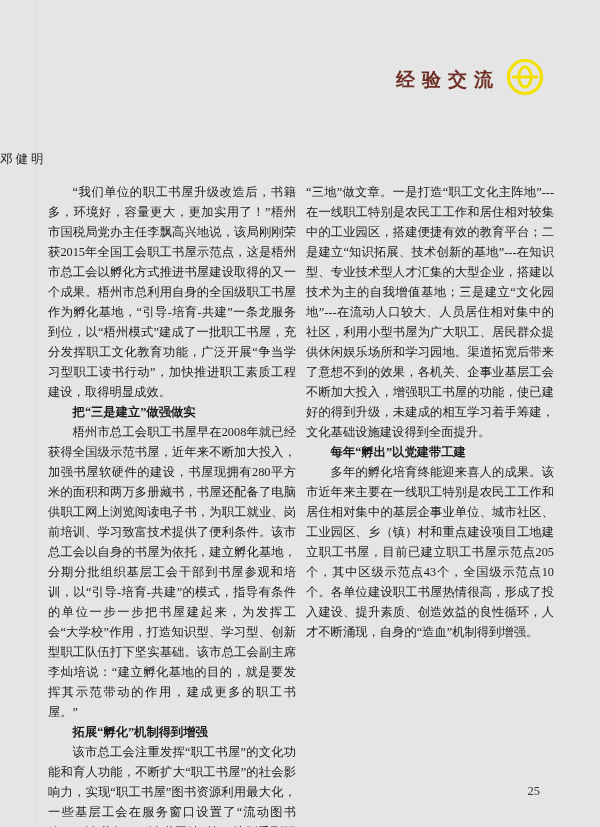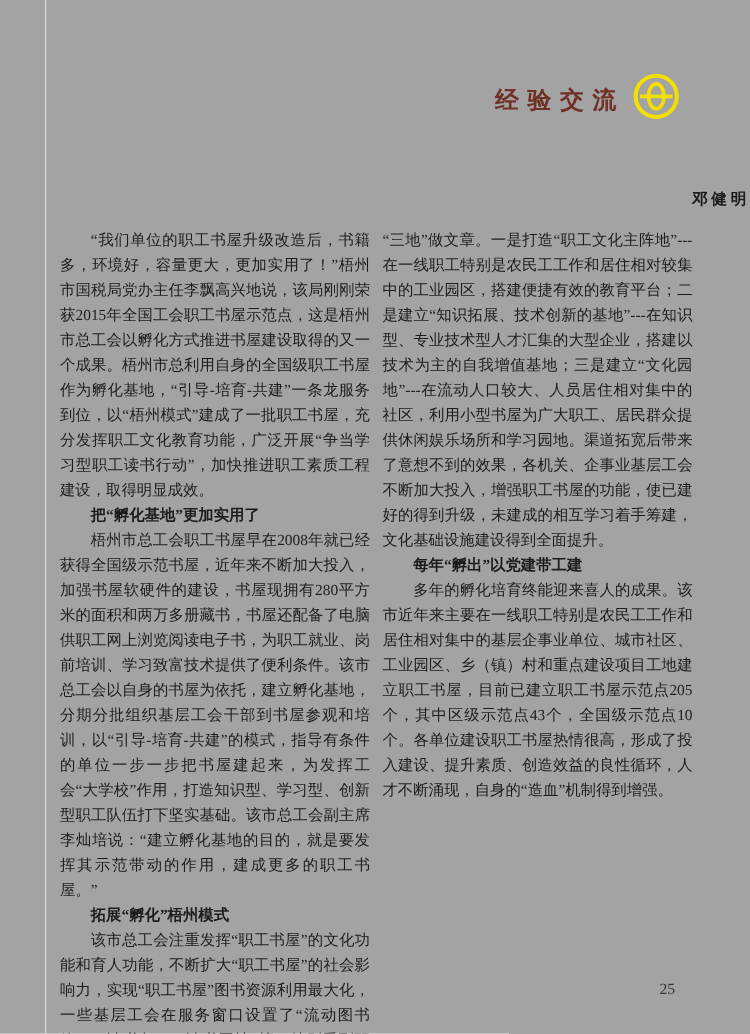--- a/index.html
+++ b/index.html
@@ -1,19 +1,19 @@
 <!DOCTYPE html>
 <html><head>
 <meta charset="utf-8">
 <style>
   html,body{margin:0;padding:0;background:#ffffff;}
   .page{
     position:relative;
     width:600px;height:827px;
-    background:#a3a3a3;
+    background:#e5e5e5;
     font-family:"Liberation Serif","DejaVu Serif",serif;
     color:#1c1c1c;
     overflow:hidden;
   }
   .margin-rule{
     position:absolute;left:36px;top:0;bottom:0;width:1px;
     background:#dcdcdc;
   }
   .header{
     position:absolute;top:56px;right:54px;
@@ -27,22 +27,22 @@
   }
   .logo{width:42px;height:42px;flex:0 0 auto;}
   .title{
     position:absolute;top:110px;left:0;right:0;margin:0;
     text-align:center;
     font-size:26px;font-weight:bold;letter-spacing:2px;
     color:#111111;
   }
   .author{
     position:absolute;top:151px;left:0;right:0;
-    text-align:right;
-    font-size:12.5px;font-weight:bold;letter-spacing:3px;
+    text-align:left;
+    font-size:12.5px;font-weight:normal;letter-spacing:3px;
   }
   .columns{
     position:absolute;top:182px;left:48px;right:46px;
     display:flex;gap:10px;
   }
   .col{
     width:248px;
     font-size:12.3px;line-height:20px;
     text-align:justify;
   }
@@ -73,23 +73,23 @@
     </span>
   </div>
 
 
   <div class="author">邓健明</div>
 
   <div class="columns">
 
     <div class="col">
       <p class="para-indent">“我们单位的职工书屋升级改造后，书籍多，环境好，容量更大，更加实用了！”梧州市国税局党办主任李飘高兴地说，该局刚刚荣获2015年全国工会职工书屋示范点，这是梧州市总工会以孵化方式推进书屋建设取得的又一个成果。梧州市总利用自身的全国级职工书屋作为孵化基地，“引导-培育-共建”一条龙服务到位，以“梧州模式”建成了一批职工书屋，充分发挥职工文化教育功能，广泛开展“争当学习型职工读书行动”，加快推进职工素质工程建设，取得明显成效。</p>
-      <p class="subhead">把“孵化基地”更加实用了</p>
+      <p class="subhead">把“三是建立”做强做实</p>
       <p class="para-indent">梧州市总工会职工书屋早在2008年就已经获得全国级示范书屋，近年来不断加大投入，加强书屋软硬件的建设，书屋现拥有280平方米的面积和两万多册藏书，书屋还配备了电脑供职工网上浏览阅读电子书，为职工就业、岗前培训、学习致富技术提供了便利条件。该市总工会以自身的书屋为依托，建立孵化基地，分期分批组织基层工会干部到书屋参观和培训，以“引导-培育-共建”的模式，指导有条件的单位一步一步把书屋建起来，为发挥工会“大学校”作用，打造知识型、学习型、创新型职工队伍打下坚实基础。该市总工会副主席李灿培说：“建立孵化基地的目的，就是要发挥其示范带动的作用，建成更多的职工书屋。”</p>
-      <p class="subhead">拓展“孵化”梧州模式</p>
+      <p class="subhead">拓展“孵化”机制得到增强</p>
       <p class="para-indent">该市总工会注重发挥“职工书屋”的文化功能和育人功能，不断扩大“职工书屋”的社会影响力，实现“职工书屋”图书资源利用最大化，一些基层工会在服务窗口设置了“流动图书箱”、“读书角”、“读书园地”等，特别受到职工和顾客的欢迎。为拓宽孵化范围，指导建起更多书屋，让职工受惠，该市总工会寻找突破口，在</p>
     </div>
 
     <div class="col">
       <p>“三地”做文章。一是打造“职工文化主阵地”---在一线职工特别是农民工工作和居住相对较集中的工业园区，搭建便捷有效的教育平台；二是建立“知识拓展、技术创新的基地”---在知识型、专业技术型人才汇集的大型企业，搭建以技术为主的自我增值基地；三是建立“文化园地”---在流动人口较大、人员居住相对集中的社区，利用小型书屋为广大职工、居民群众提供休闲娱乐场所和学习园地。渠道拓宽后带来了意想不到的效果，各机关、企事业基层工会不断加大投入，增强职工书屋的功能，使已建好的得到升级，未建成的相互学习着手筹建，文化基础设施建设得到全面提升。</p>
       <p class="subhead">每年“孵出”以党建带工建</p>
       <p class="para-indent">多年的孵化培育终能迎来喜人的成果。该市近年来主要在一线职工特别是农民工工作和居住相对集中的基层企事业单位、城市社区、工业园区、乡（镇）村和重点建设项目工地建立职工书屋，目前已建立职工书屋示范点205个，其中区级示范点43个，全国级示范点10个。各单位建设职工书屋热情很高，形成了投入建设、提升素质、创造效益的良性循环，人才不断涌现，自身的“造血”机制得到增强。</p>
 
     </div>
 

